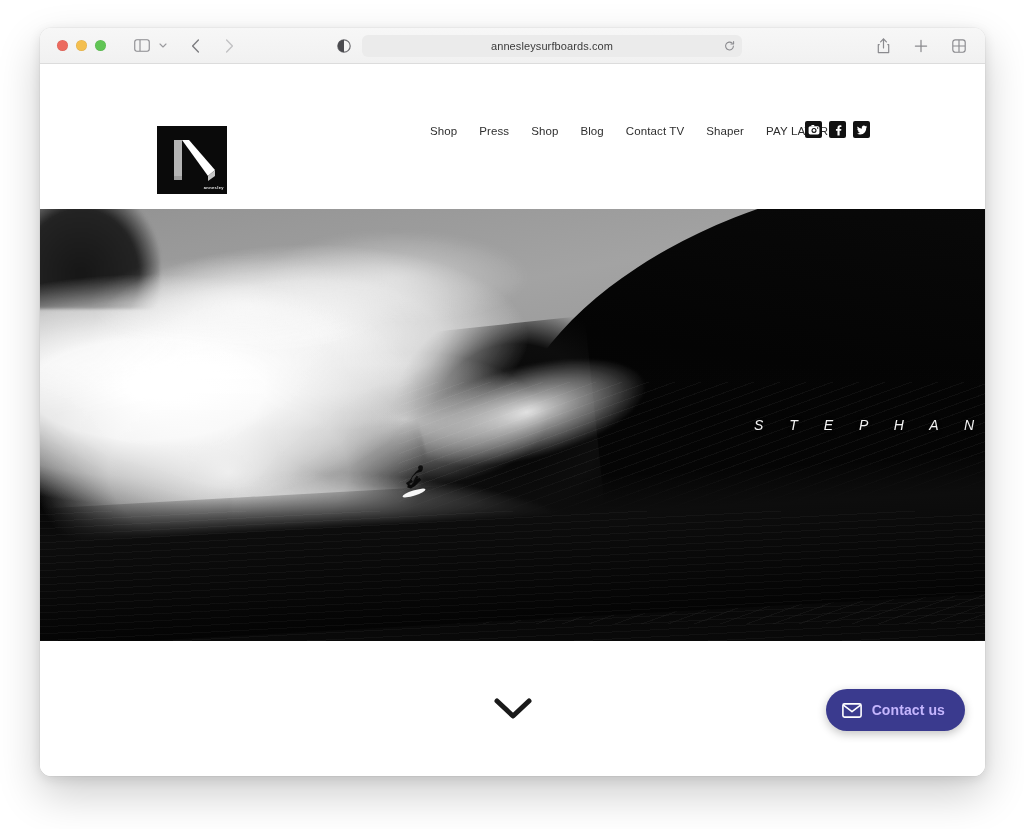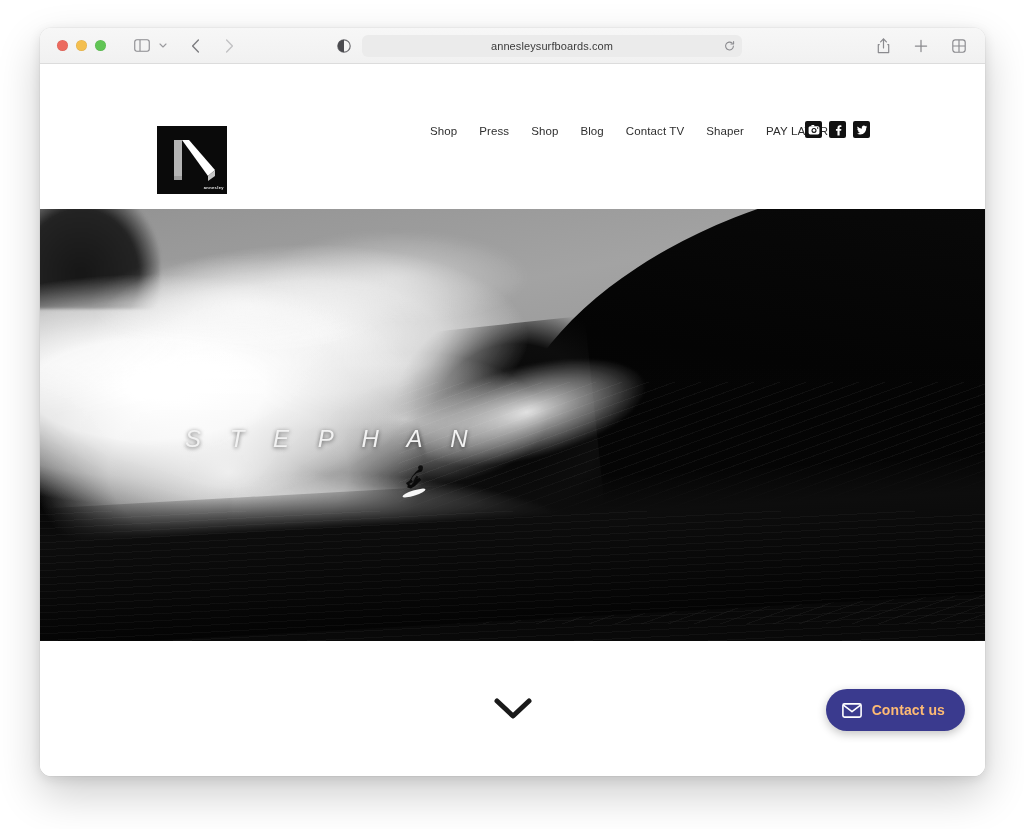--- a/index.html
+++ b/index.html
@@ -352,31 +352,30 @@
     width: 46px;
     height: 46px;
   }
   .surfer svg { display: block; width: 100%; height: 100%; }
 
   .hero-title {
     position: absolute;
     left: 0; right: 0;
     top: 50%;
     transform: translateY(-50%);
-    text-align: left;
+    text-align: right;
     padding-left: 145px;
-    font-size: 24px;
+    font-size: 14px;
     font-style: italic;
     font-weight: 400;
     color: #f2f2f2;
     letter-spacing: 11px;
     text-shadow: 0 1px 4px rgba(0,0,0,0.6);
     user-select: none;
     white-space: nowrap;
-    margin-top: 14px;
   }
 
   
   .below-hero {
     position: relative;
     height: 110px;
     background: #ffffff;
   }
   .scroll-chevron {
     position: absolute;
@@ -392,21 +391,21 @@
     position: absolute;
     right: 20px;
     bottom: 20px;
     height: 42px;
     padding: 0 20px 0 16px;
     background: #3a3a8e;
     border-radius: 21px;
     display: flex;
     align-items: center;
     gap: 10px;
-    color: #fdba74;
+    color: #c4b5fd;
     box-shadow: 0 3px 10px rgba(0,0,0,0.24);
     cursor: pointer;
   }
   .contact-widget .env { display: flex; }
   .contact-label {
     font-size: 14px;
     font-weight: bold;
     letter-spacing: 0.1px;
     line-height: 1;
     white-space: nowrap;

